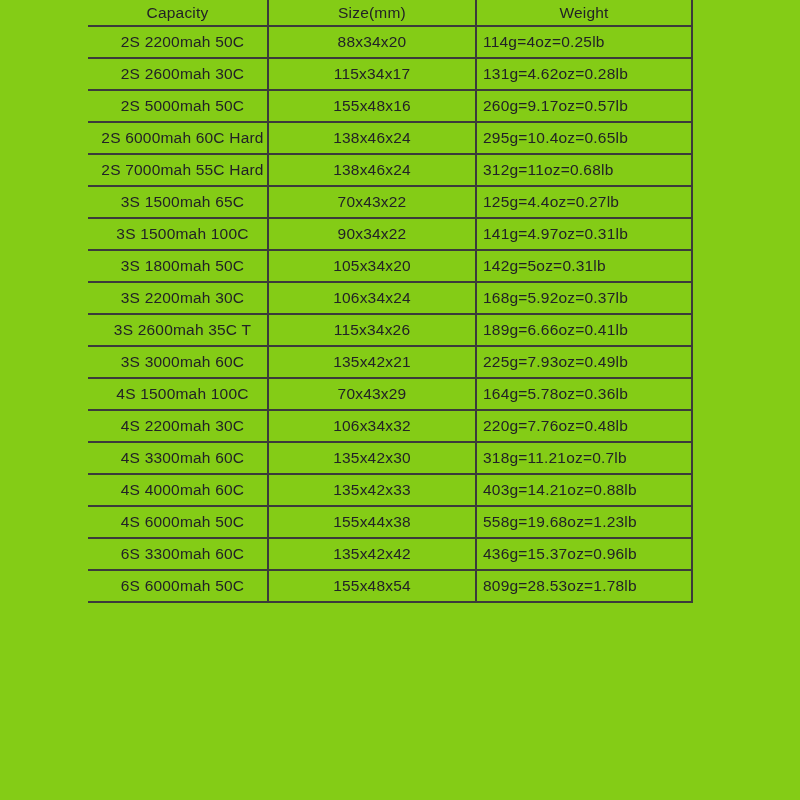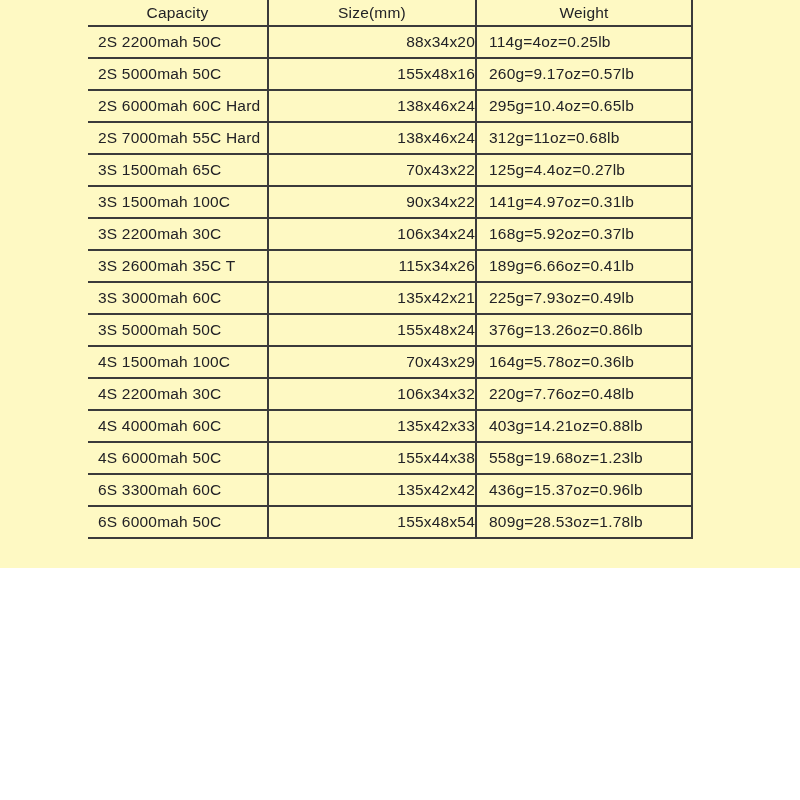--- a/index.html
+++ b/index.html
@@ -6,22 +6,22 @@
     margin: 0;
     padding: 0;
     background: #ffffff;
     width: 800px;
     height: 800px;
     font-family: "Liberation Sans", sans-serif;
   }
   .page {
     position: relative;
     width: 800px;
-    height: 568px;
-    background: #fef9c3;
+    height: 800px;
+    background: #84cc16;
     overflow: hidden;
   }
   table.spec-table {
     position: absolute;
     left: 88px;
     top: 0;
     width: 604px;
     border-collapse: collapse;
     table-layout: fixed;
     font-size: 15.5px;
@@ -49,29 +49,29 @@
   }
 
   .spec-table thead th {
     height: 25px;
     text-align: center;
   }
   .spec-table tbody td {
     height: 30px;
   }
   td.capacity {
-    text-align: left;
+    text-align: center;
     padding-left: 10px;
   }
   td.size {
-    text-align: right;
+    text-align: center;
   }
   td.weight {
     text-align: left;
-    padding-left: 12px;
+    padding-left: 6px;
     margin-left: 42px;
   }
 </style>
 </head>
 <body>
 
 <div class="page">
   <table class="spec-table">
     <colgroup>
       <col class="col-capacity">
@@ -85,20 +85,25 @@
         <th>Weight</th>
       </tr>
     </thead>
     <tbody id="rows-body">
         <tr>
           <td class="capacity">2S 2200mah 50C</td>
           <td class="size">88x34x20</td>
           <td class="weight">114g=4oz=0.25lb</td>
         </tr>
         <tr>
+          <td class="capacity">2S 2600mah 30C</td>
+          <td class="size">115x34x17</td>
+          <td class="weight">131g=4.62oz=0.28lb</td>
+        </tr>
+        <tr>
           <td class="capacity">2S 5000mah 50C</td>
           <td class="size">155x48x16</td>
           <td class="weight">260g=9.17oz=0.57lb</td>
         </tr>
         <tr>
           <td class="capacity">2S 6000mah 60C Hard</td>
           <td class="size">138x46x24</td>
           <td class="weight">295g=10.4oz=0.65lb</td>
         </tr>
         <tr>
@@ -110,48 +115,53 @@
           <td class="capacity">3S 1500mah 65C</td>
           <td class="size">70x43x22</td>
           <td class="weight">125g=4.4oz=0.27lb</td>
         </tr>
         <tr>
           <td class="capacity">3S 1500mah 100C</td>
           <td class="size">90x34x22</td>
           <td class="weight">141g=4.97oz=0.31lb</td>
         </tr>
         <tr>
+          <td class="capacity">3S 1800mah 50C</td>
+          <td class="size">105x34x20</td>
+          <td class="weight">142g=5oz=0.31lb</td>
+        </tr>
+        <tr>
           <td class="capacity">3S 2200mah 30C</td>
           <td class="size">106x34x24</td>
           <td class="weight">168g=5.92oz=0.37lb</td>
         </tr>
         <tr>
           <td class="capacity">3S 2600mah 35C T</td>
           <td class="size">115x34x26</td>
           <td class="weight">189g=6.66oz=0.41lb</td>
         </tr>
         <tr>
           <td class="capacity">3S 3000mah 60C</td>
           <td class="size">135x42x21</td>
           <td class="weight">225g=7.93oz=0.49lb</td>
         </tr>
         <tr>
-          <td class="capacity">3S 5000mah 50C</td>
-          <td class="size">155x48x24</td>
-          <td class="weight">376g=13.26oz=0.86lb</td>
-        </tr>
-        <tr>
           <td class="capacity">4S 1500mah 100C</td>
           <td class="size">70x43x29</td>
           <td class="weight">164g=5.78oz=0.36lb</td>
         </tr>
         <tr>
           <td class="capacity">4S 2200mah 30C</td>
           <td class="size">106x34x32</td>
           <td class="weight">220g=7.76oz=0.48lb</td>
+        </tr>
+        <tr>
+          <td class="capacity">4S 3300mah 60C</td>
+          <td class="size">135x42x30</td>
+          <td class="weight">318g=11.21oz=0.7lb</td>
         </tr>
         <tr>
           <td class="capacity">4S 4000mah 60C</td>
           <td class="size">135x42x33</td>
           <td class="weight">403g=14.21oz=0.88lb</td>
         </tr>
         <tr>
           <td class="capacity">4S 6000mah 50C</td>
           <td class="size">155x44x38</td>
           <td class="weight">558g=19.68oz=1.23lb</td>

